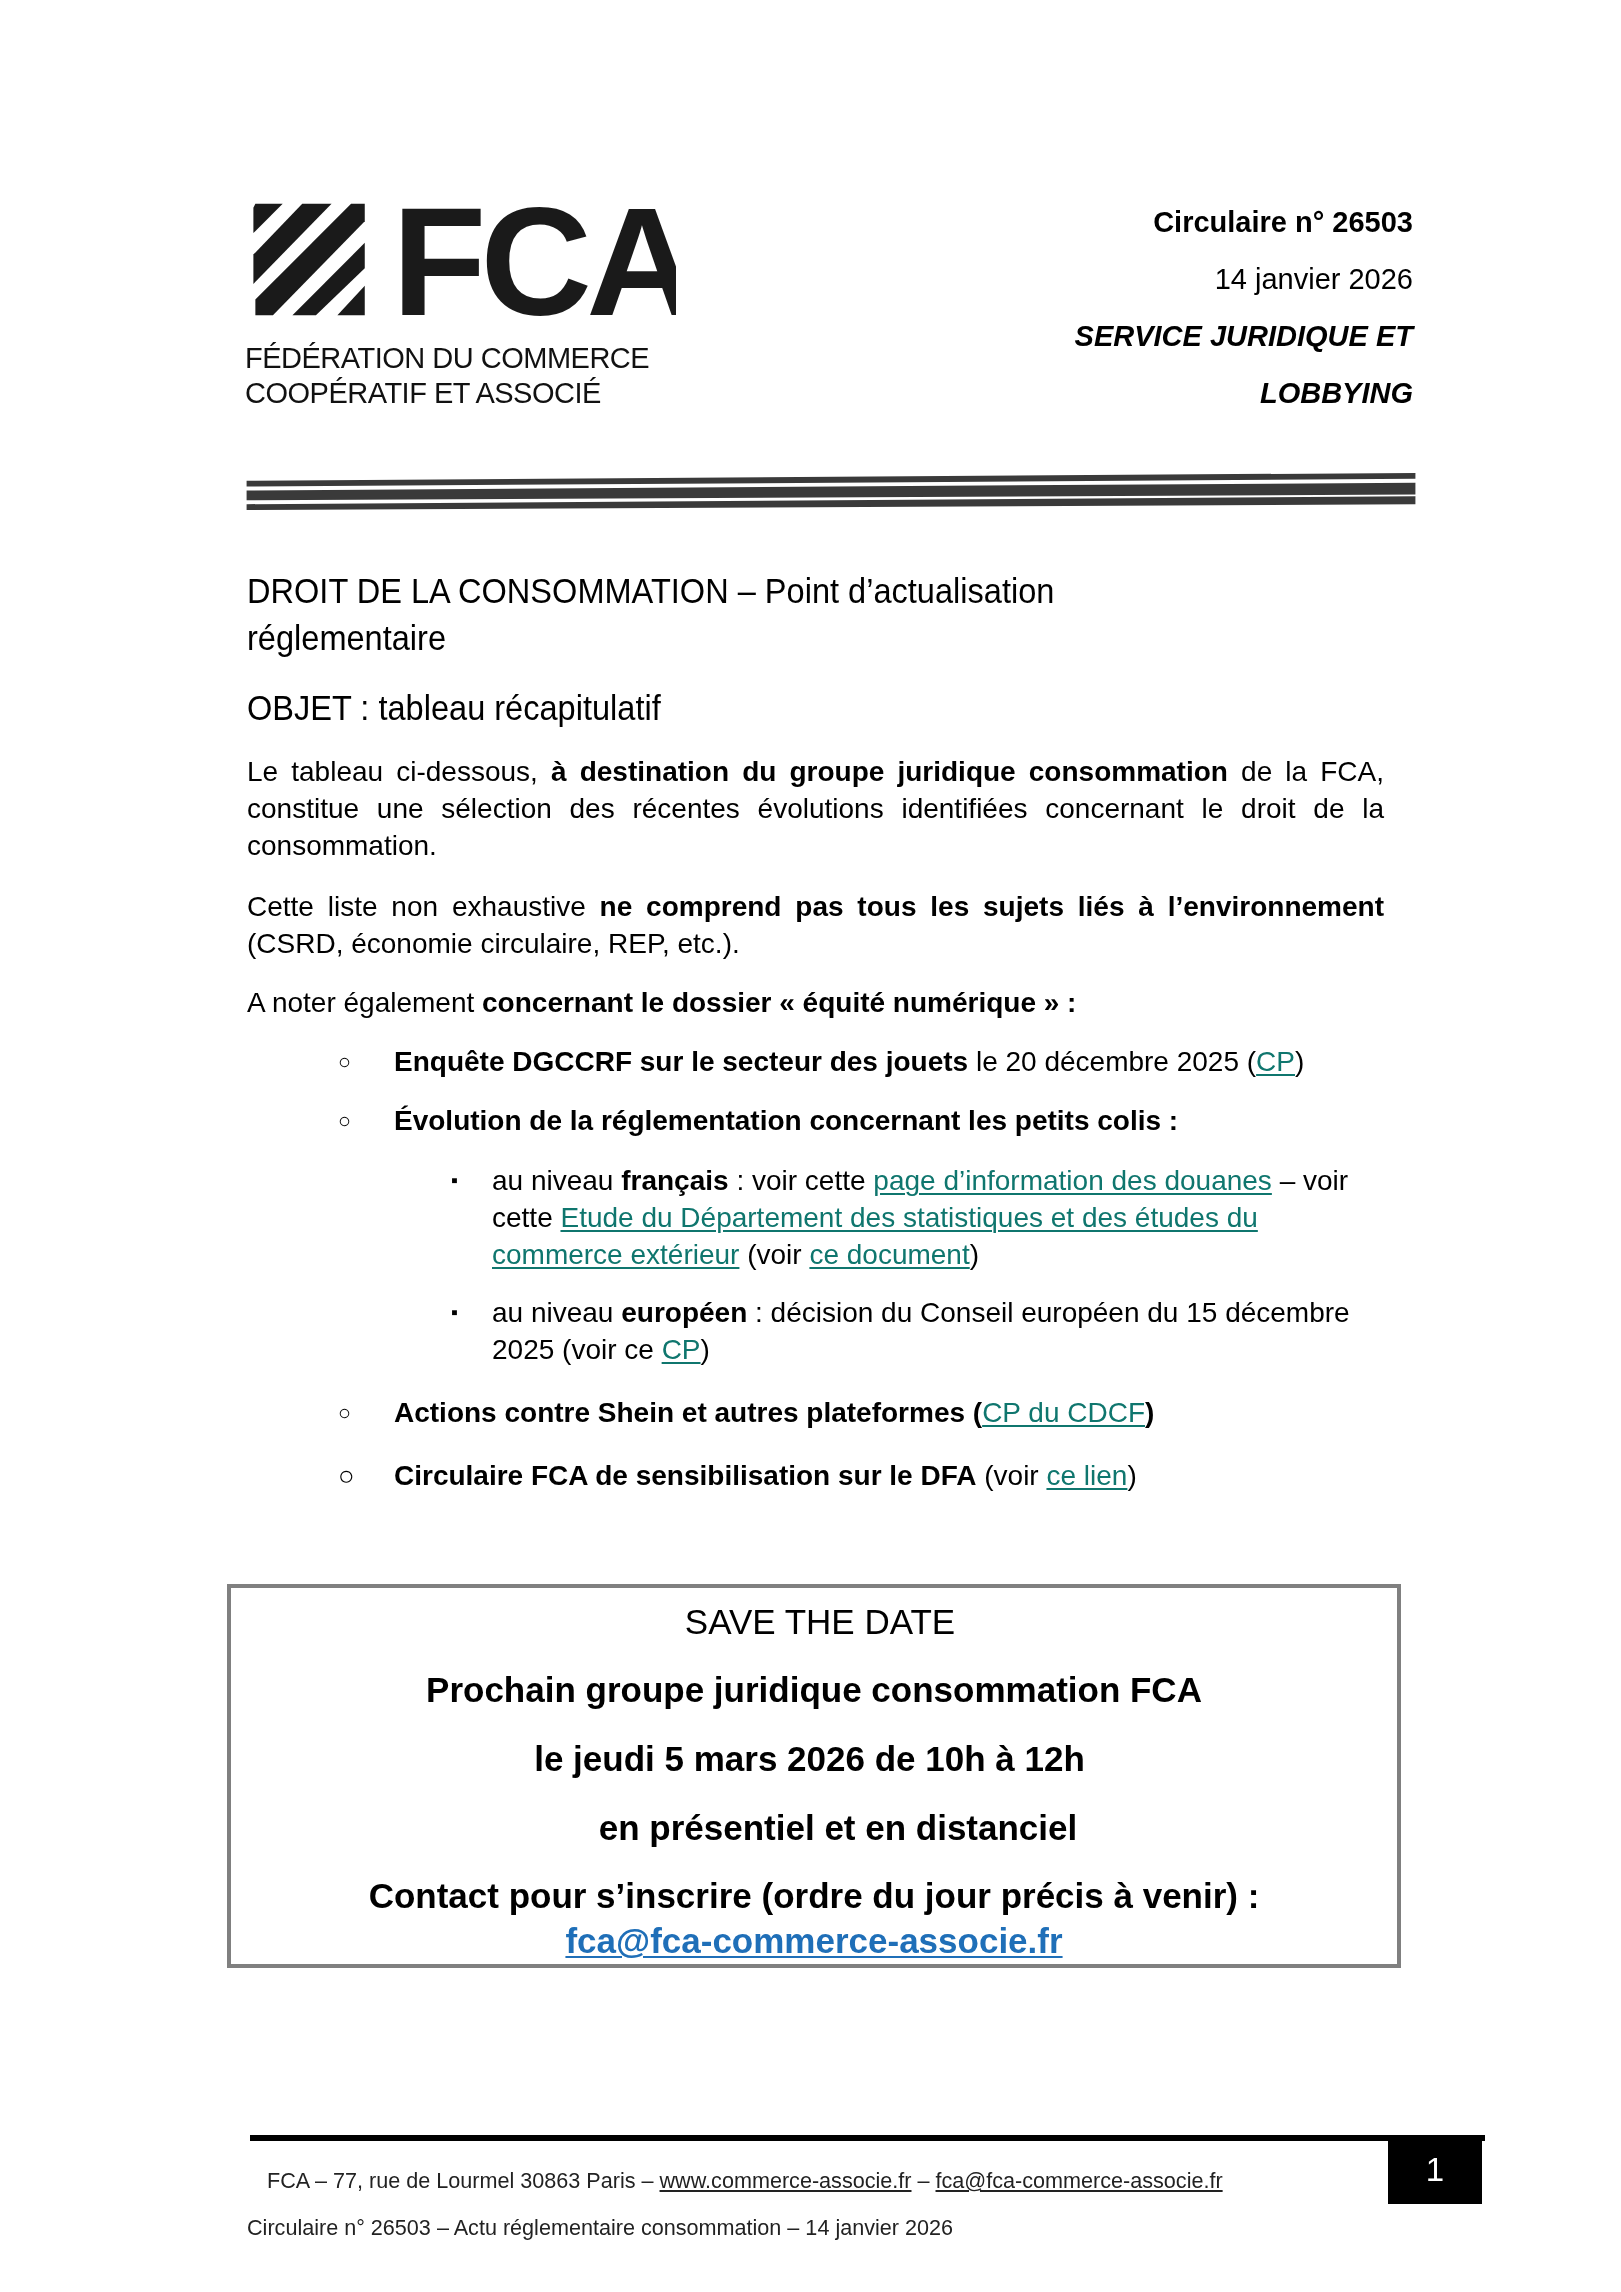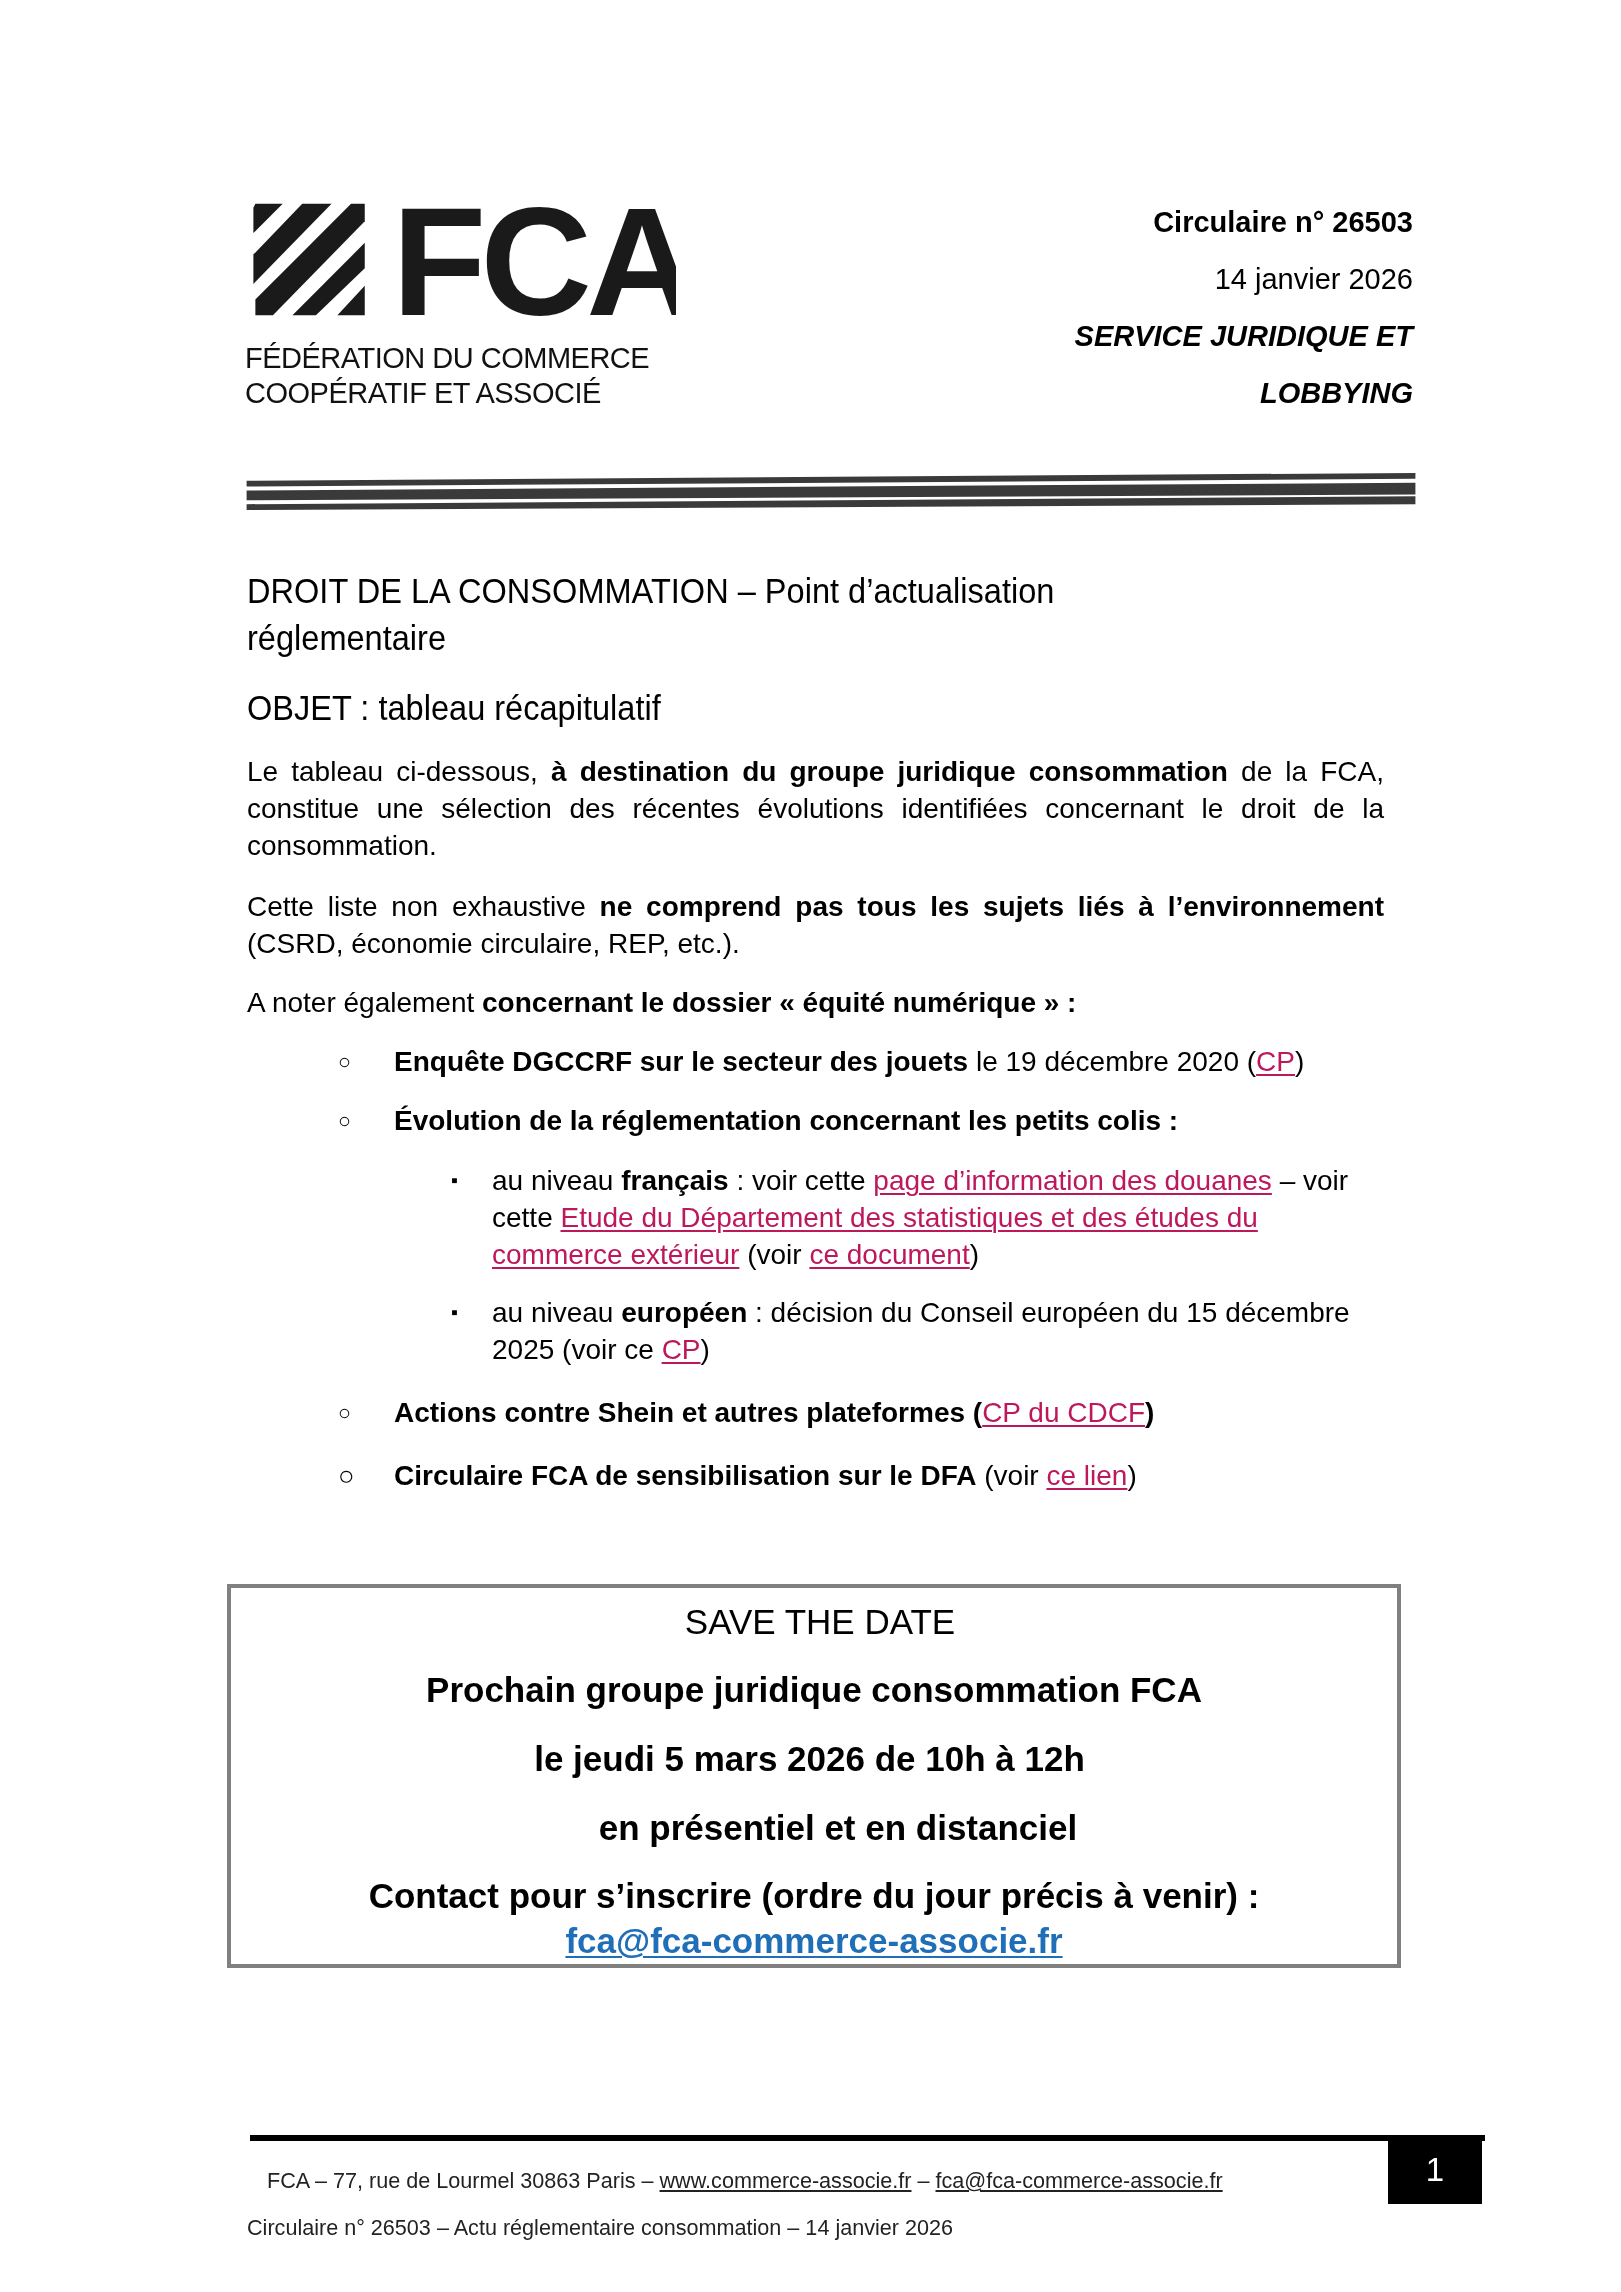--- a/index.html
+++ b/index.html
@@ -1,19 +1,19 @@
 <!DOCTYPE html>
 <html><head>
 <meta charset="utf-8">
 <style>
   html, body { margin: 0; padding: 0; background: #ffffff; }
   body { width: 1621px; height: 2293px; position: relative; overflow: hidden;
          font-family: "Liberation Sans", sans-serif; color: #000; }
   .abs { position: absolute; }
-  a.link { color: #be185d; text-decoration: underline; text-decoration-thickness: 2px; text-underline-offset: 2.9px; }
+  a.link { color: #0f766e; text-decoration: underline; text-decoration-thickness: 2px; text-underline-offset: 2.9px; }
 
   
   #logo { left: 245px; top: 194px; width: 431px; height: 225px; }
   #logo-mark { left: 0; top: 0; width: 431px; height: 127px; }
   #logo-sub { left: 0; top: 147px; font-size: 29px; line-height: 35px; letter-spacing: -0.5px; color: #111; }
 
   
   #hdr-right { right: 208px; top: 194px; text-align: right; font-size: 29px; line-height: 57px; }
   #hdr-right .circ { font-weight: bold; }
   #hdr-right .svc { font-weight: bold; font-style: italic; }
@@ -96,21 +96,21 @@
 </div>
 <div id="p2" class="abs para">
   <span>Cette liste non exhaustive </span><b>ne comprend pas tous les sujets liés à l’environnement</b><span> (CSRD, économie circulaire, REP, etc.).</span>
 </div>
 <div id="p3" class="abs para">
   <span>A noter également </span><b>concernant le dossier « équité numérique » :</b>
 </div>
 
 <div class="abs bul1" style="top:1043px;">
   <span class="mk">○</span>
-  <span class="tx"><b>Enquête DGCCRF sur le secteur des jouets</b><span> le 19 décembre 2020 (</span><a class="link">CP</a><span>)</span></span>
+  <span class="tx"><b>Enquête DGCCRF sur le secteur des jouets</b><span> le 20 décembre 2025 (</span><a class="link">CP</a><span>)</span></span>
 </div>
 
 <div class="abs bul1" style="top:1102px;">
   <span class="mk">○</span>
   <span class="tx"><b>Évolution de la réglementation concernant les petits colis :</b></span>
 </div>
 
 <div class="abs bul2" style="top:1162px;">
   <span class="mk">▪</span>
   <span>au niveau </span><b>français</b><span> : voir cette </span><a class="link">page d’information des douanes</a><span> – voir cette </span><a class="link">Etude du Département des statistiques et des études du commerce extérieur</a><span> (voir </span><a class="link">ce document</a><span>)</span>

